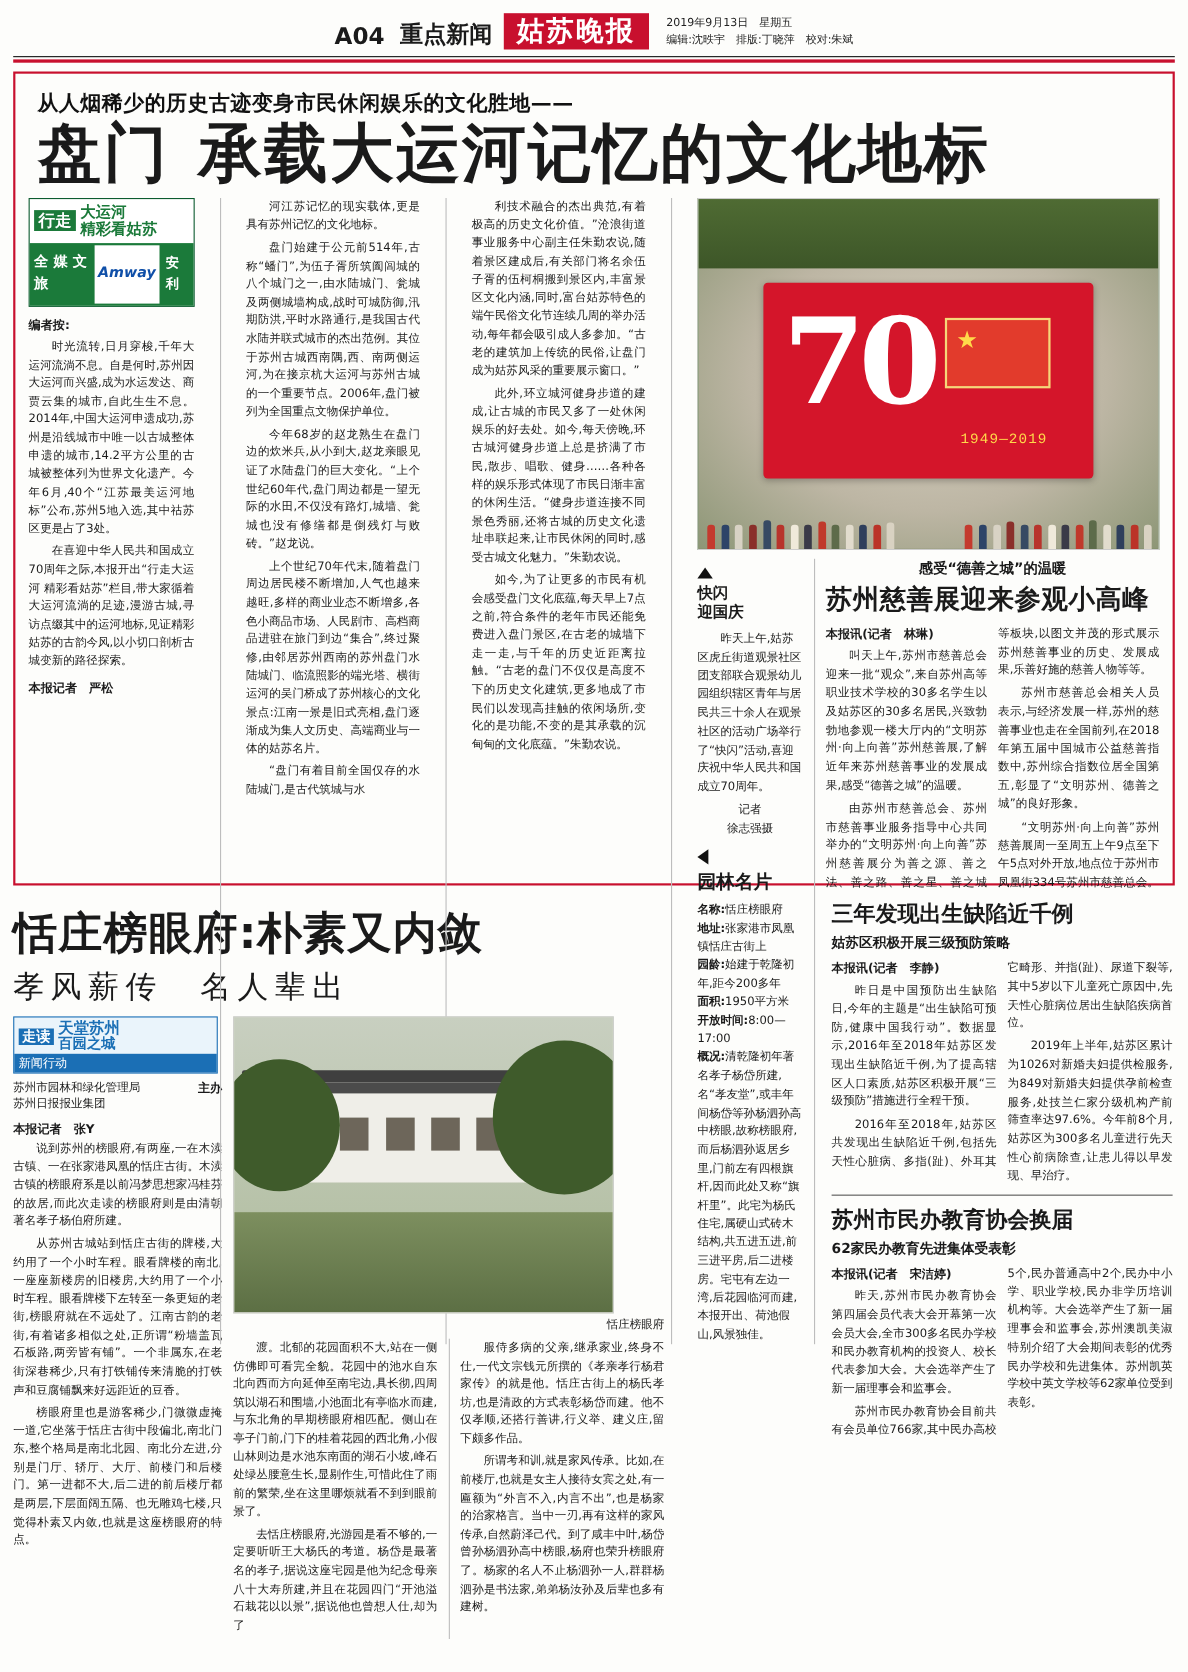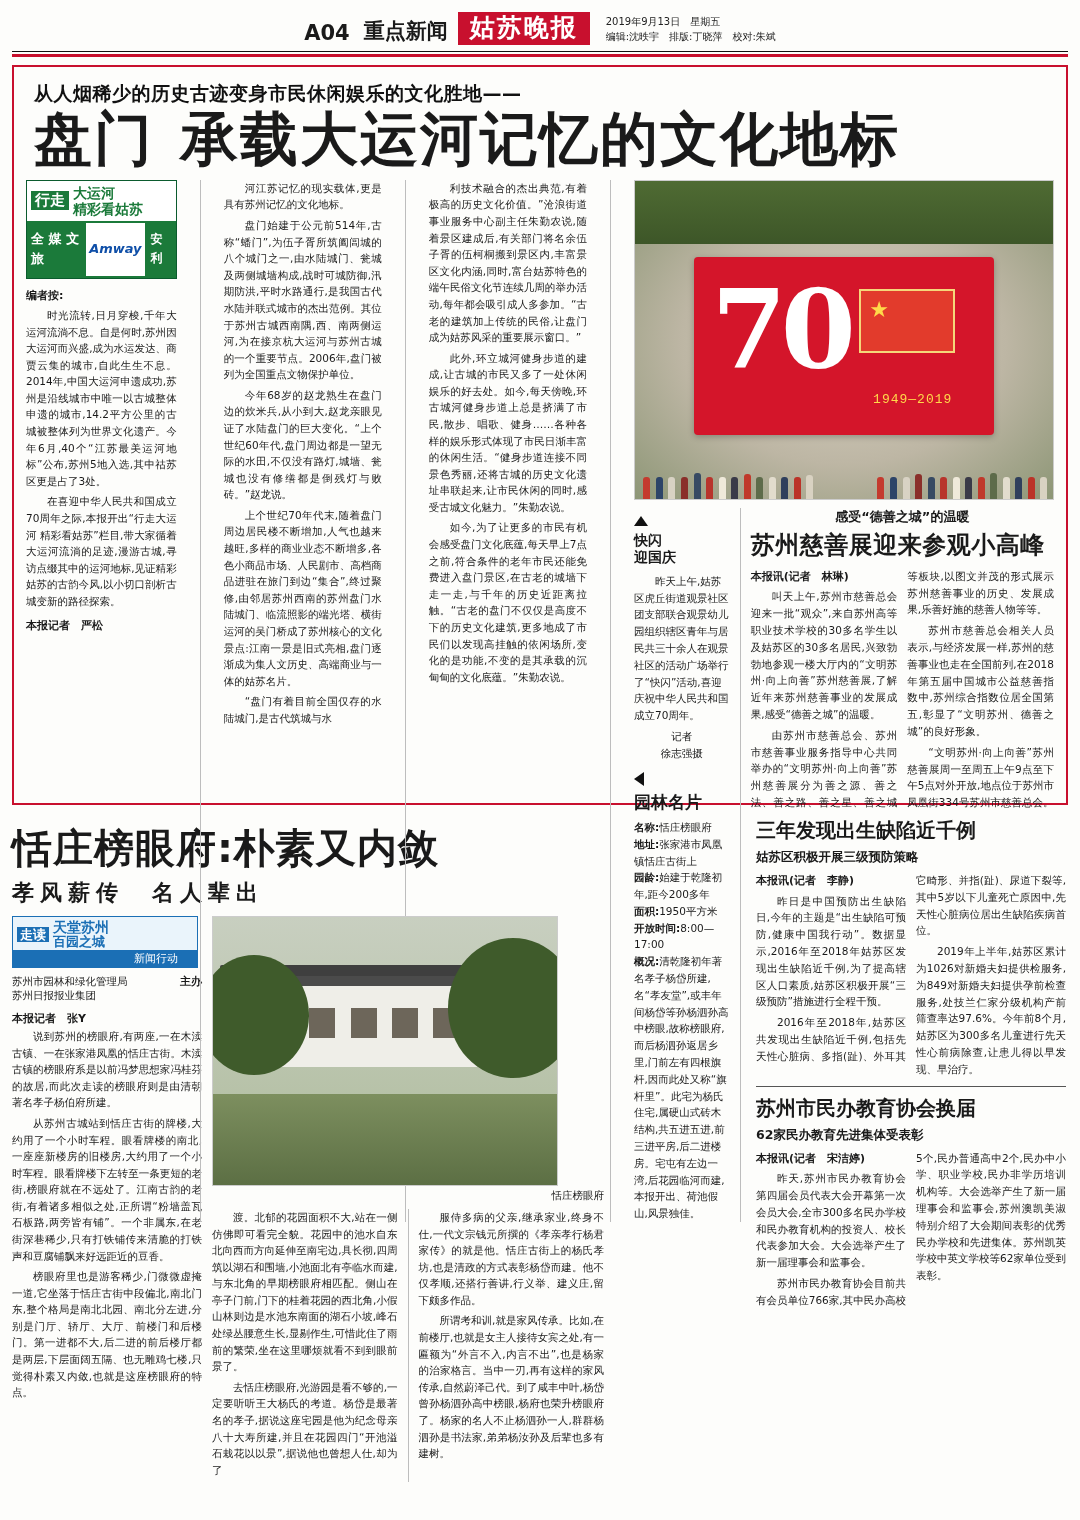--- a/index.html
+++ b/index.html
@@ -124,28 +124,28 @@
   .art-h-mid { font-size: 20px; font-weight: bold; line-height: 1.3; margin: 2px 0 6px 0; }
   .kicker-sm { font-size: 12.5px; font-weight: bold; margin: 0 0 6px 0; }
   .centered { text-align: center; }
 
   
   .lower { display: flex; gap: 10px; margin-top: 10px; }
   .lower-left { width: 592px; }
   .lower-right { width: 452px; display: flex; gap: 10px; }
 
   .big-head-2 { font-size: 40px; font-weight: bold; letter-spacing: 1px; margin: 6px 0 2px 0; }
-  .sub-head-2 { font-size: 22px; font-weight: bold; letter-spacing: 6px; margin: 0 0 8px 0; }
+  .sub-head-2 { font-size: 28px; font-weight: normal; letter-spacing: 6px; margin: 0 0 8px 0; }
 
   .sky-badge { width: 186px; border: 1px solid #1b6fb5; padding: 0; margin-bottom: 6px; background: #eaf4fb; }
   .sb-row1 { display: flex; align-items: center; gap: 4px; padding: 3px 4px 0 4px; }
   .sb-walk { background: #1b6fb5; color: #fff; font-weight: bold; font-size: 13px; padding: 1px 3px; line-height: 1; }
   .sb-t { color: #1b6fb5; font-weight: bold; font-size: 14px; line-height: 1.1; }
   .sb-t2 { color: #1b6fb5; font-weight: bold; font-size: 13px; line-height: 1.1; }
-  .sb-row2 { background: #1b6fb5; color: #fff; font-size: 11px; padding: 1px 19px; text-align: right; }
+  .sb-row2 { background: #1b6fb5; color: #fff; font-size: 11px; padding: 1px 4px; text-align: left; }
   .org-line { font-size: 10.5px; line-height: 1.4; }
   .org-host { float: right; font-weight: bold; font-size: 11px; }
 
   .photo-2 {
     width: 346px; height: 270px; border: 1px solid #ccc; position: relative; overflow: hidden;
     background: #cfd8c0;
   }
   .p2-sky { position:absolute; inset:0; background: linear-gradient(#c8cfc0, #aebb9c); }
   .p2-bldg { position:absolute; left:6%; right:6%; top:22%; height:34%; background:#efeee8; border-top: 10px solid #4b4b4b; }
   .p2-roof { position:absolute; left:2%; right:2%; top:18%; height:8%; background:#3f3f3f; border-radius: 2px; }

